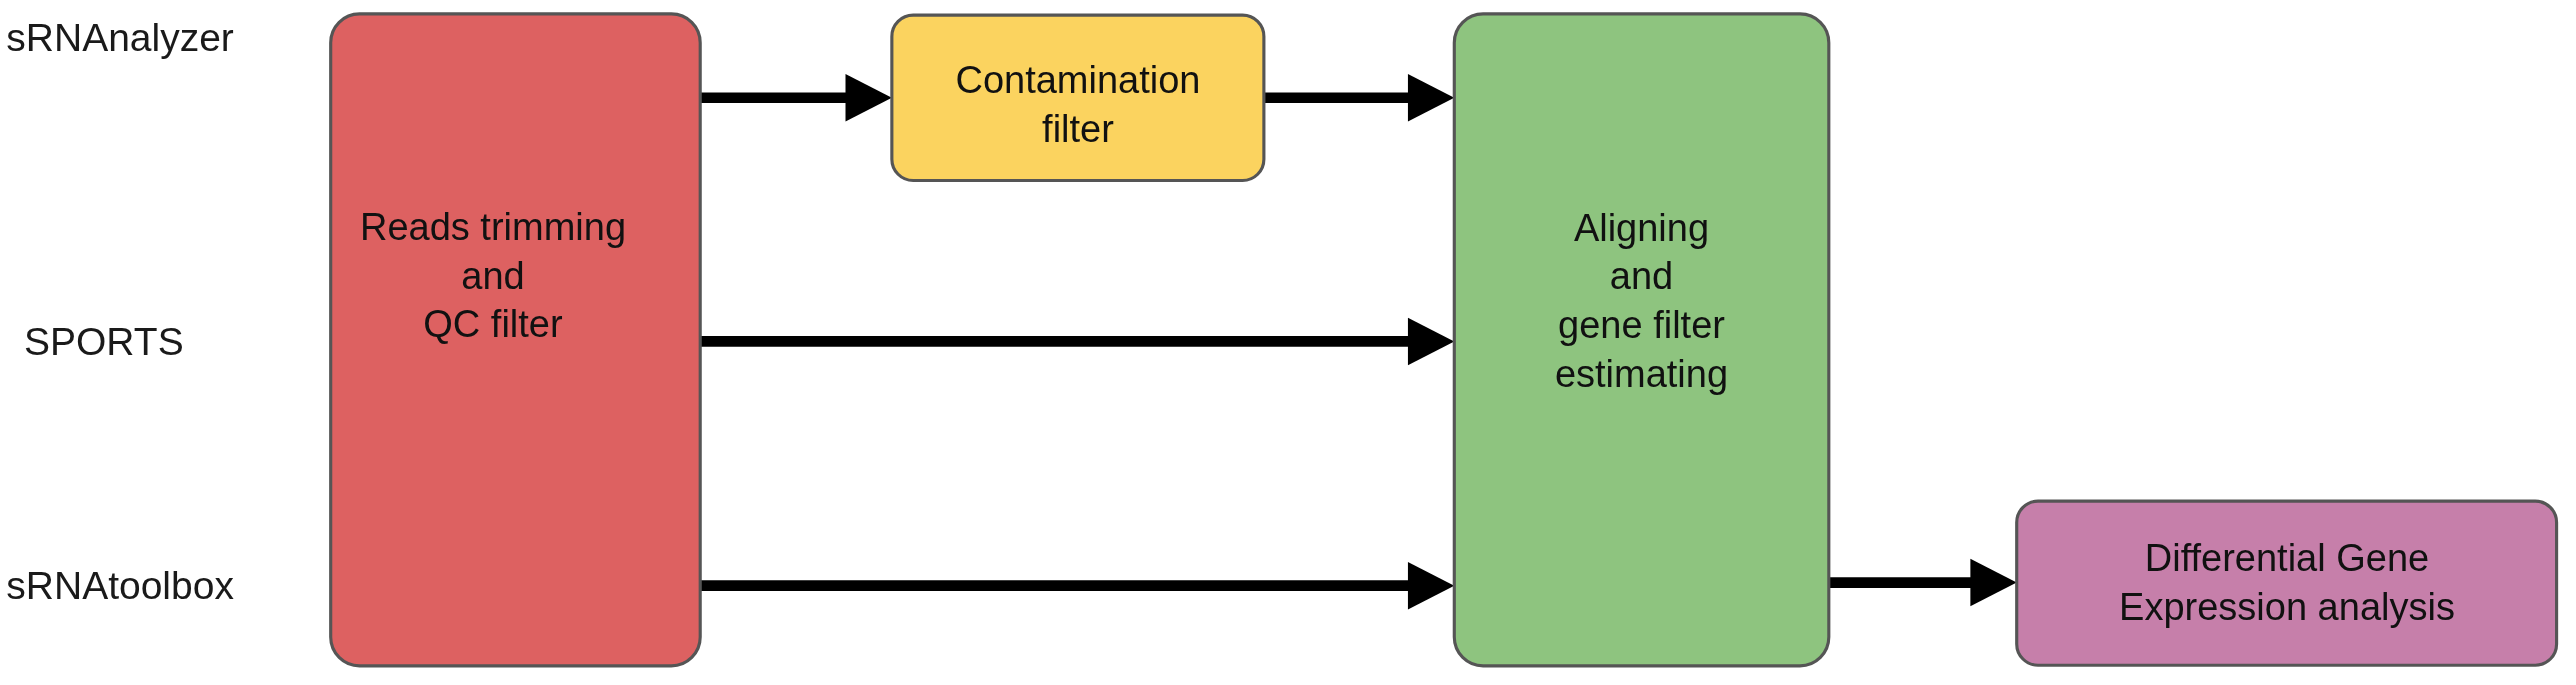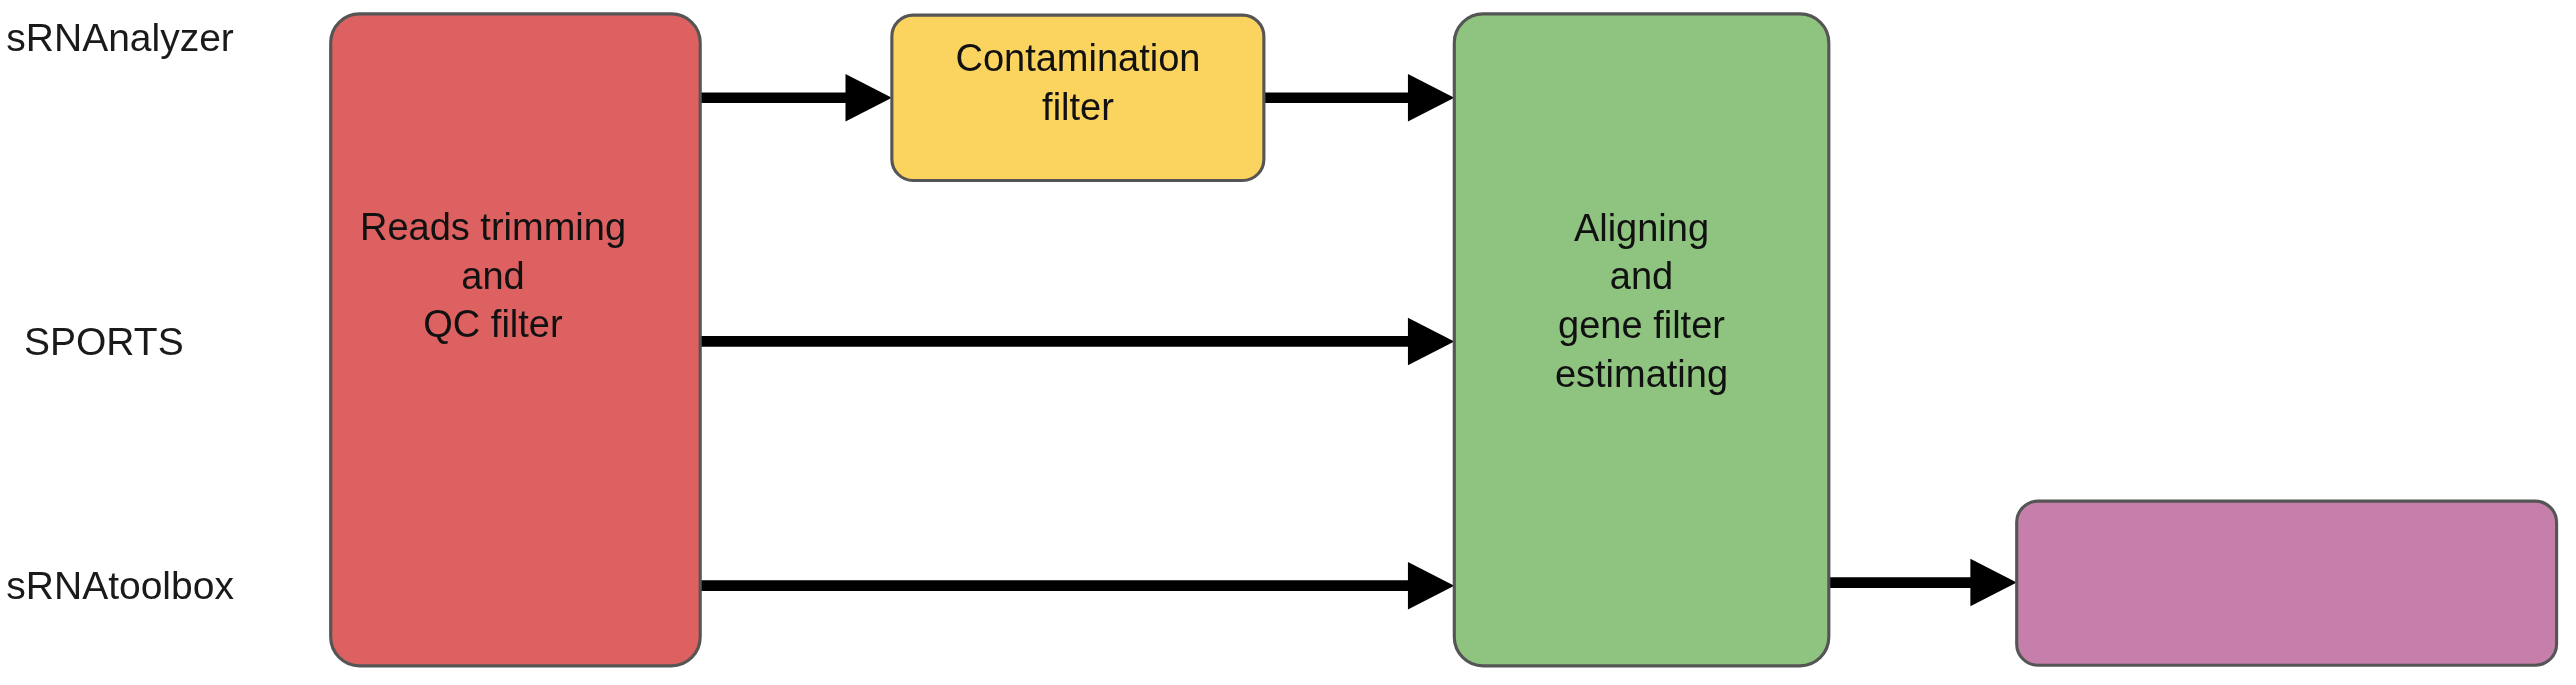--- a/index.html
+++ b/index.html
@@ -90,23 +90,25 @@
   <div class="row-label" style="left:6.3px; top:17.5px; width:294px;">sRNAnalyzer</div>
 
   <div class="row-label" style="left:24px; top:322px; width:276px;">SPORTS</div>
 
   <div class="row-label" style="left:6.3px; top:566px; width:294px;">sRNAtoolbox</div>
 
   <div class="node-text" style="left:331px; top:207px; width:324px; height:138px;">Reads trimming
 and
 QC filter</div>
 
-  <div class="node-text" style="left:892px; top:3px; width:372px; height:160px;">Contamination
+  <div class="node-text" style="left:892px; top:25px; width:372px; height:160px;">Contamination
 filter</div>
 
   <div class="node-text" style="left:1454px; top:207px; width:375px; height:188px;">Aligning
 and
 gene filter
 estimating</div>
 
+  <div class="node-text" style="left:2017px; top:501px; width:540px; height:164px;">Differential Gene
+Expression analysis</div>
 
 </div>
 
 
 </body></html>

